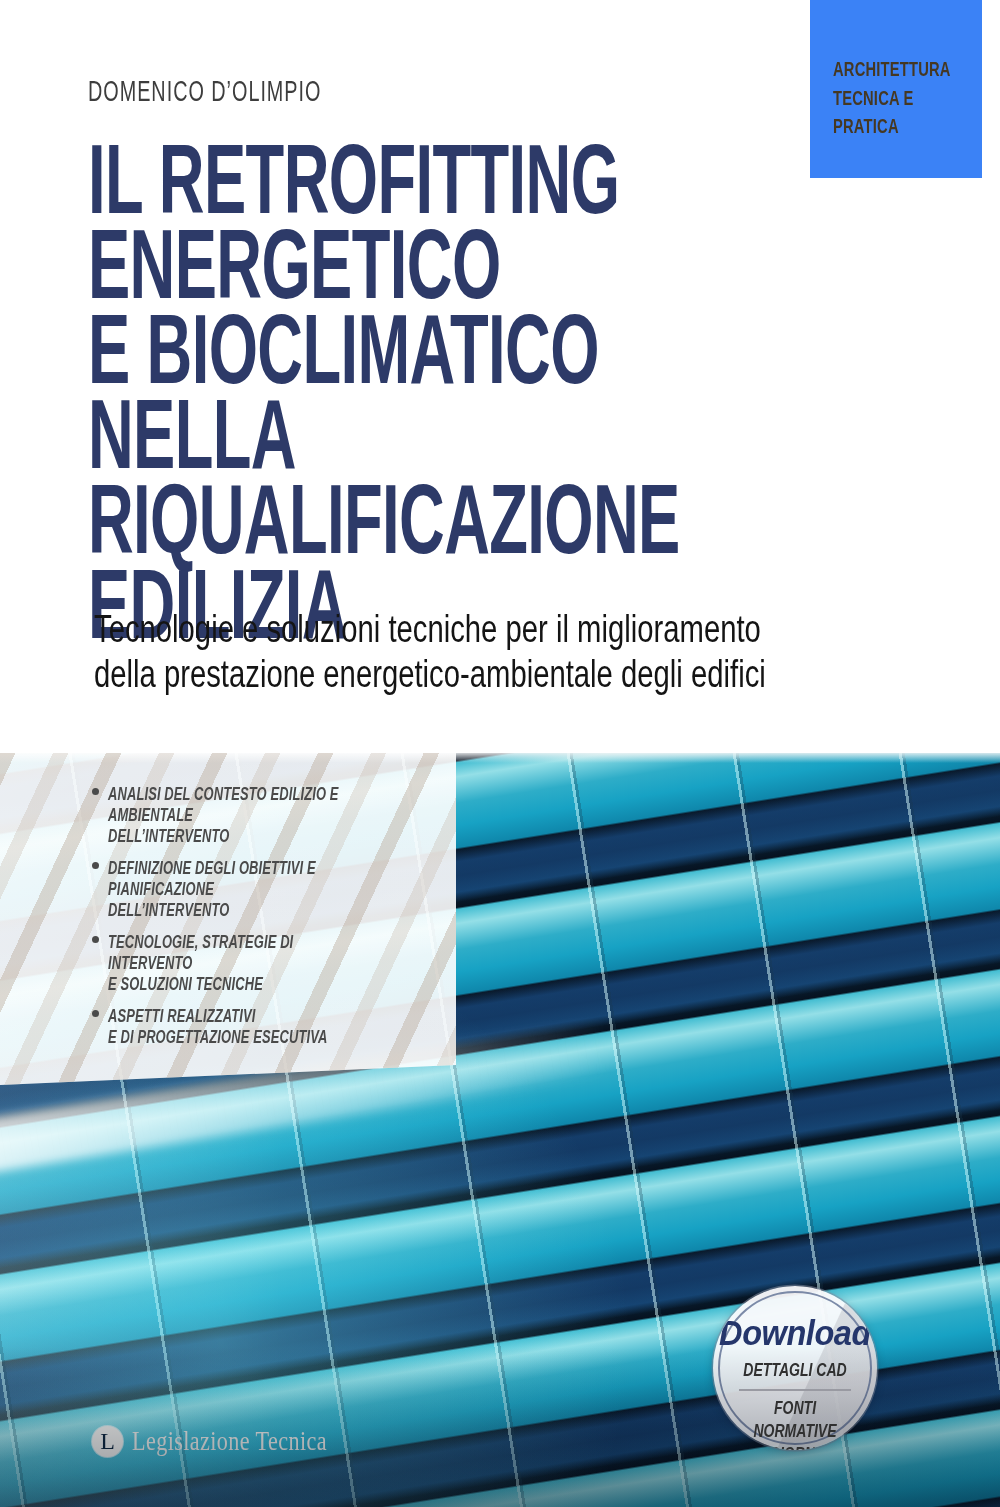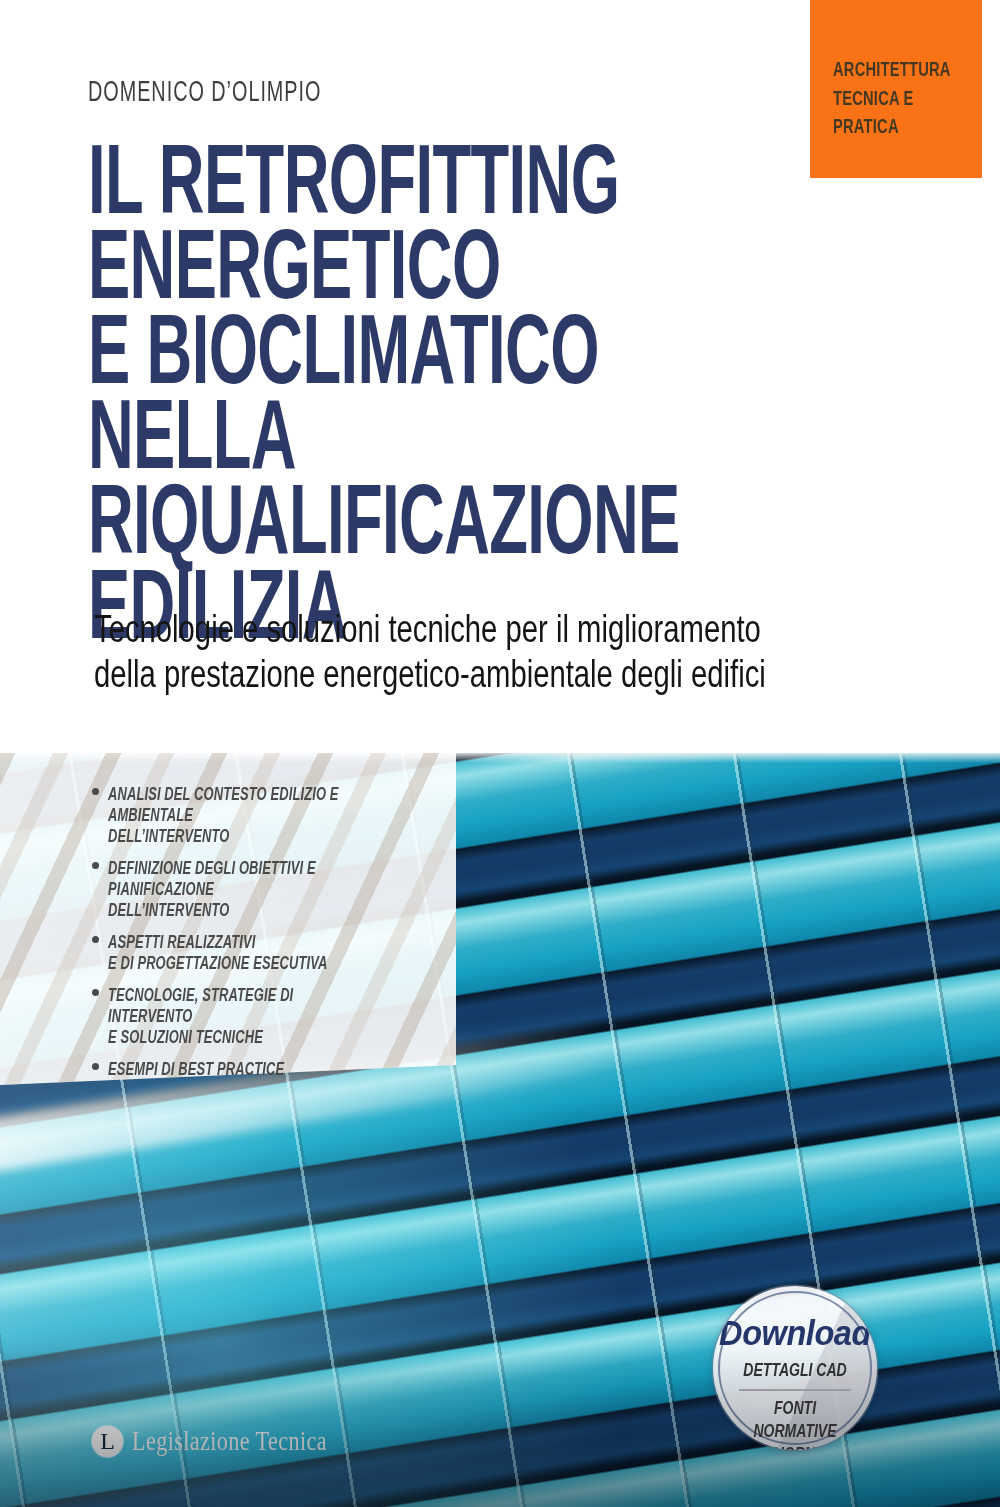--- a/index.html
+++ b/index.html
@@ -9,21 +9,21 @@
     font-family:"Liberation Sans",sans-serif;
   }
   
   .author{
     position:absolute;left:88px;top:74px;
     font-size:30px;color:#3d3d3d;letter-spacing:1.5px;
     transform:scaleX(0.66);transform-origin:left top;white-space:nowrap;
   }
   .series-box{
     position:absolute;left:810px;top:0;width:172px;height:178px;
-    background:#f97316;
+    background:#3b82f6;
   }
   .series-label{
     position:absolute;left:23px;top:55px;
     font-size:21px;font-weight:bold;line-height:28.5px;color:#453823;
     letter-spacing:.3px;white-space:pre-line;
     transform:scaleX(0.70);transform-origin:left top;
   }
   .title{
     position:absolute;left:88px;top:136px;
     font-size:99px;font-weight:bold;line-height:85px;color:#2d3a68;
@@ -172,31 +172,27 @@
         <span class="bullet-text">ANALISI DEL CONTESTO EDILIZIO E AMBIENTALE
 DELL’INTERVENTO</span>
       </div>
       <div class="bullet-item">
         <span class="bullet-dot"></span>
         <span class="bullet-text">DEFINIZIONE DEGLI OBIETTIVI E PIANIFICAZIONE
 DELL’INTERVENTO</span>
       </div>
       <div class="bullet-item">
         <span class="bullet-dot"></span>
+        <span class="bullet-text">TECNOLOGIE, STRATEGIE DI INTERVENTO
+E SOLUZIONI TECNICHE</span>
+      </div>
+      <div class="bullet-item">
+        <span class="bullet-dot"></span>
         <span class="bullet-text">ASPETTI REALIZZATIVI
 E DI PROGETTAZIONE ESECUTIVA</span>
-      </div>
-      <div class="bullet-item">
-        <span class="bullet-dot"></span>
-        <span class="bullet-text">TECNOLOGIE, STRATEGIE DI INTERVENTO
-E SOLUZIONI TECNICHE</span>
-      </div>
-      <div class="bullet-item">
-        <span class="bullet-dot"></span>
-        <span class="bullet-text">ESEMPI DI BEST PRACTICE</span>
       </div>
     </div>
 
     <div class="badge">
       <div class="badge-shade"></div>
       <div class="badge-ring"></div>
       <div class="badge-content">
         <div class="badge-title">Download</div>
         <div class="badge-line1">DETTAGLI CAD</div>
         <div class="badge-divider"></div>

